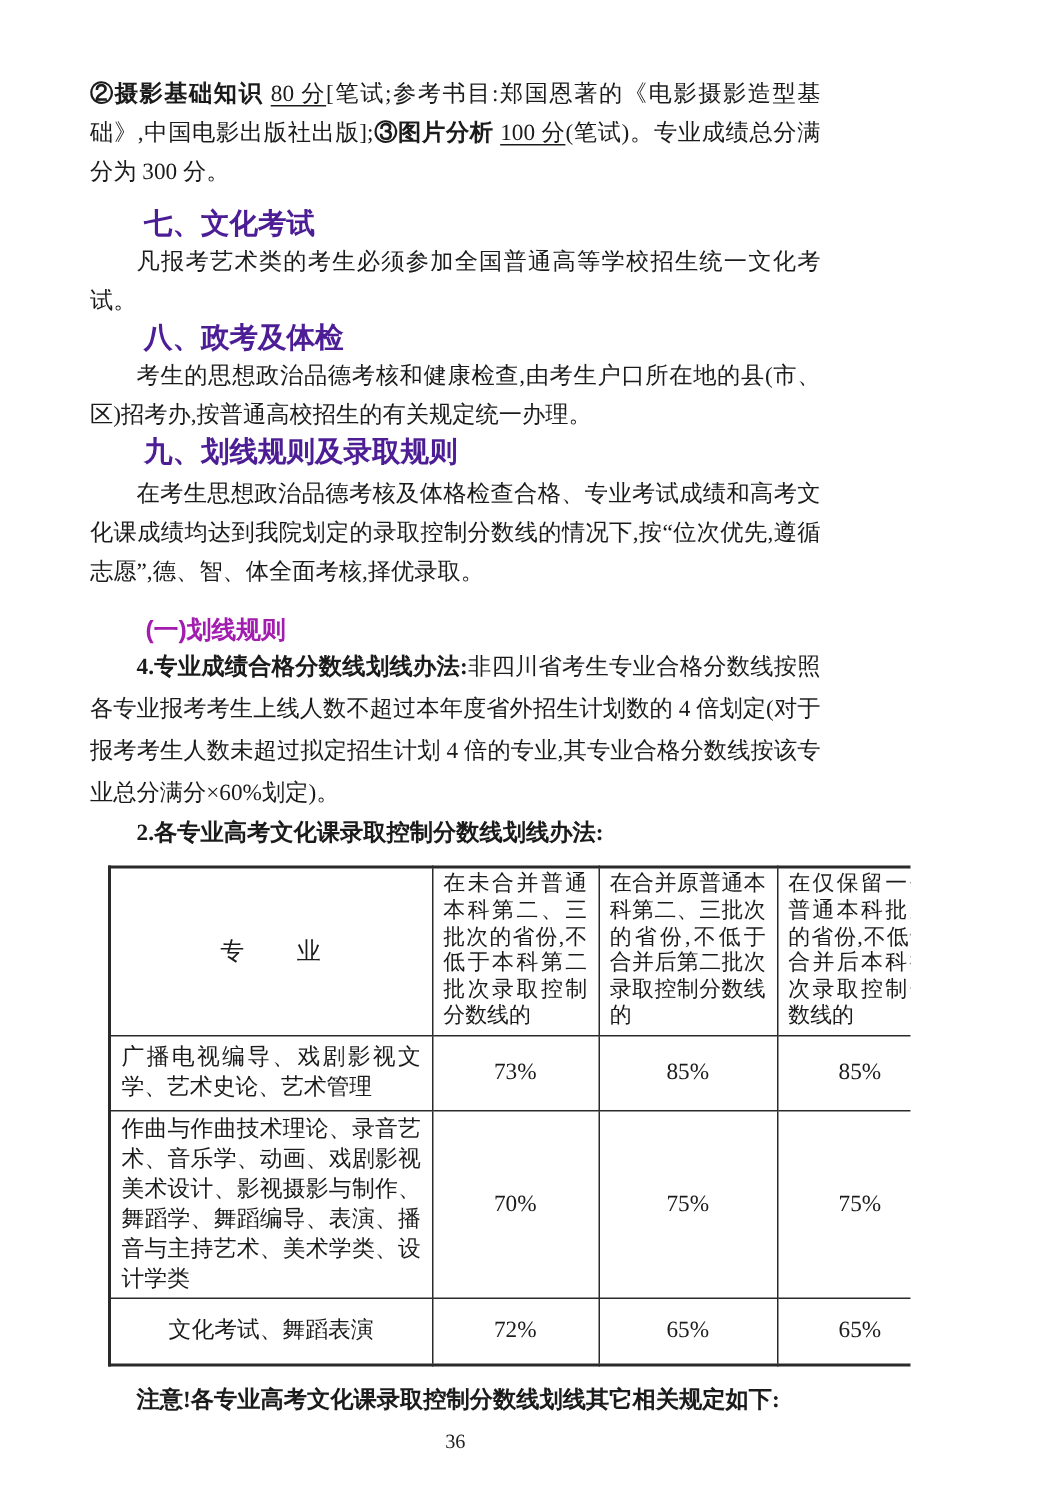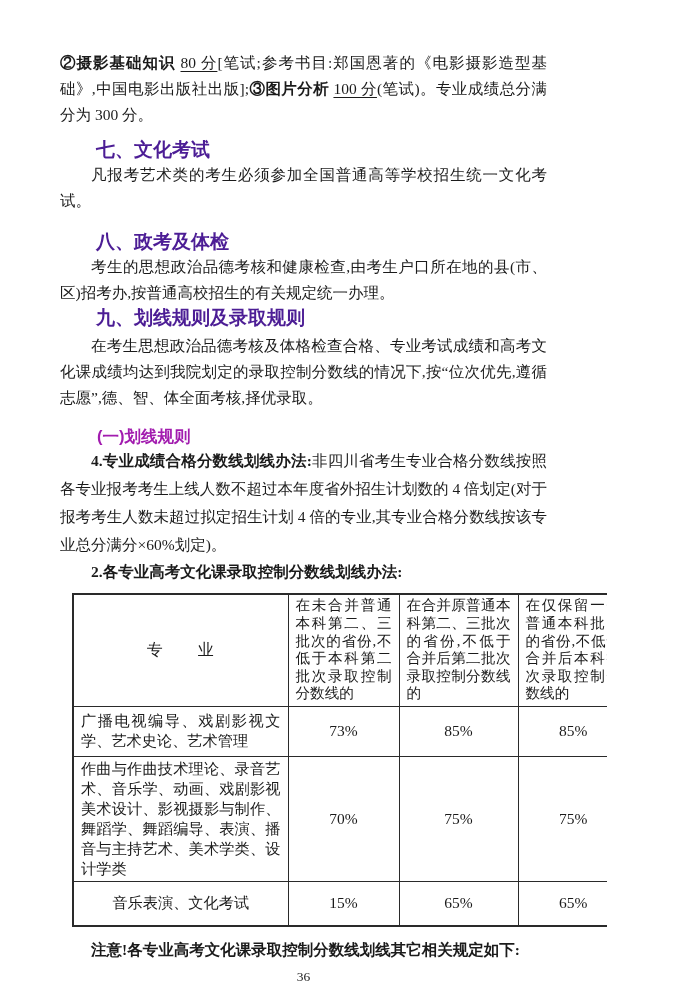--- a/index.html
+++ b/index.html
@@ -25,21 +25,21 @@
   .h-major{
     margin:0;
     font-family:"Liberation Sans","DejaVu Sans",sans-serif;
     font-weight:bold;
     font-size:19px;
     line-height:24px;
     text-indent:36px;
     color:#4c1d95;
   }
   .h7{margin-top:10px;}
-  .h8{margin-top:16px;}
+  .h8{margin-top:0;}
   .h9{margin-top:0px;}
   .h-minor{
     margin:14px 0 0 0;
     font-family:"Liberation Sans","DejaVu Sans",sans-serif;
     font-weight:bold;
     font-size:16.5px;
     line-height:22px;
     text-indent:37px;
     color:#a21caf;
   }
@@ -148,22 +148,22 @@
           <td class="pct">85%</td>
           <td class="pct">85%</td>
         </tr>
         <tr class="r2">
           <td class="major-cell">作曲与作曲技术理论、录音艺术、音乐学、动画、戏剧影视美术设计、影视摄影与制作、舞蹈学、舞蹈编导、表演、播音与主持艺术、美术学类、设计学类</td>
           <td class="pct">70%</td>
           <td class="pct">75%</td>
           <td class="pct">75%</td>
         </tr>
         <tr class="r3">
-          <td class="major-cell major-center">音乐表演、文化考试</td>
-          <td class="pct">15%</td>
+          <td class="major-cell major-center">文化考试、舞蹈表演</td>
+          <td class="pct">72%</td>
           <td class="pct">65%</td>
           <td class="pct">65%</td>
         </tr>
       </tbody>
     </table>
 
     <p class="para note">注意!各专业高考文化课录取控制分数线划线其它相关规定如下:</p>
 
     <div class="pageno">36</div>
 

